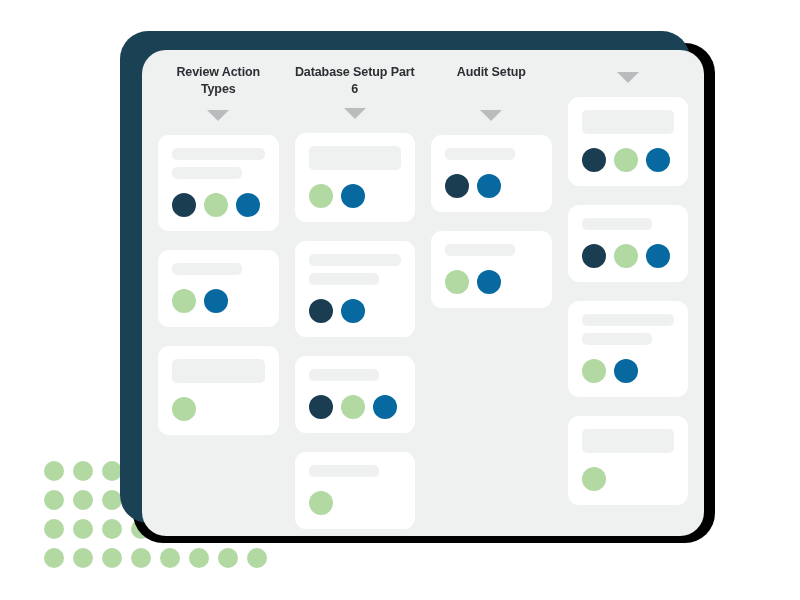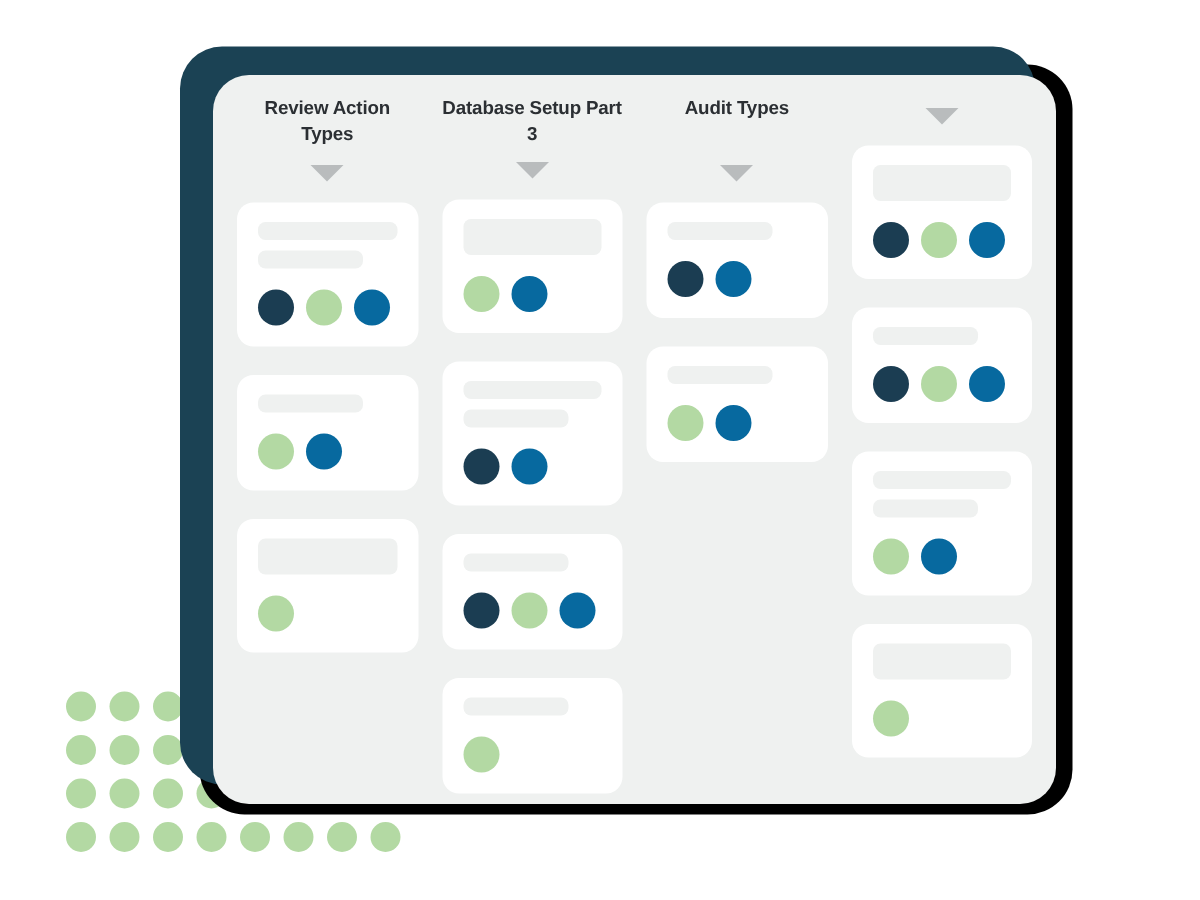--- a/index.html
+++ b/index.html
@@ -188,21 +188,21 @@
           <div class="card" style="background: rgb(255, 255, 255);">
             <div class="card-lines">
               <div class="bar h2" style="width: 100%; background: rgb(239, 241, 240);"></div>
             </div>
             <div class="card-dots">
               <div class="avatar" style="background: rgb(179, 217, 163);"></div>
             </div>
           </div>
         </div>
         <div class="board-column">
-          <div class="column-title" style="color: rgb(43, 47, 51);">Database Setup Part 3</div>
+          <div class="column-title" style="color: rgb(43, 47, 51);">Database Setup Part 6</div>
           <div class="column-caret" style="border-top-color: rgb(185, 188, 189);"></div>
           <div class="card" style="background: rgb(255, 255, 255);">
             <div class="card-lines">
               <div class="bar h2" style="width: 100%; background: rgb(239, 241, 240);"></div>
             </div>
             <div class="card-dots">
               <div class="avatar" style="background: rgb(179, 217, 163);"></div>
               <div class="avatar" style="background: rgb(7, 105, 159);"></div>
             </div>
           </div>
@@ -229,21 +229,21 @@
           <div class="card" style="background: rgb(255, 255, 255);">
             <div class="card-lines">
               <div class="bar h1" style="width: 76%; background: rgb(239, 241, 240);"></div>
             </div>
             <div class="card-dots">
               <div class="avatar" style="background: rgb(179, 217, 163);"></div>
             </div>
           </div>
         </div>
         <div class="board-column">
-          <div class="column-title" style="color: rgb(43, 47, 51);">Audit Types</div>
+          <div class="column-title" style="color: rgb(43, 47, 51);">Audit Setup</div>
           <div class="column-caret" style="border-top-color: rgb(185, 188, 189);"></div>
           <div class="card" style="background: rgb(255, 255, 255);">
             <div class="card-lines">
               <div class="bar h1" style="width: 76%; background: rgb(239, 241, 240);"></div>
             </div>
             <div class="card-dots">
               <div class="avatar" style="background: rgb(27, 61, 82);"></div>
               <div class="avatar" style="background: rgb(7, 105, 159);"></div>
             </div>
           </div>

